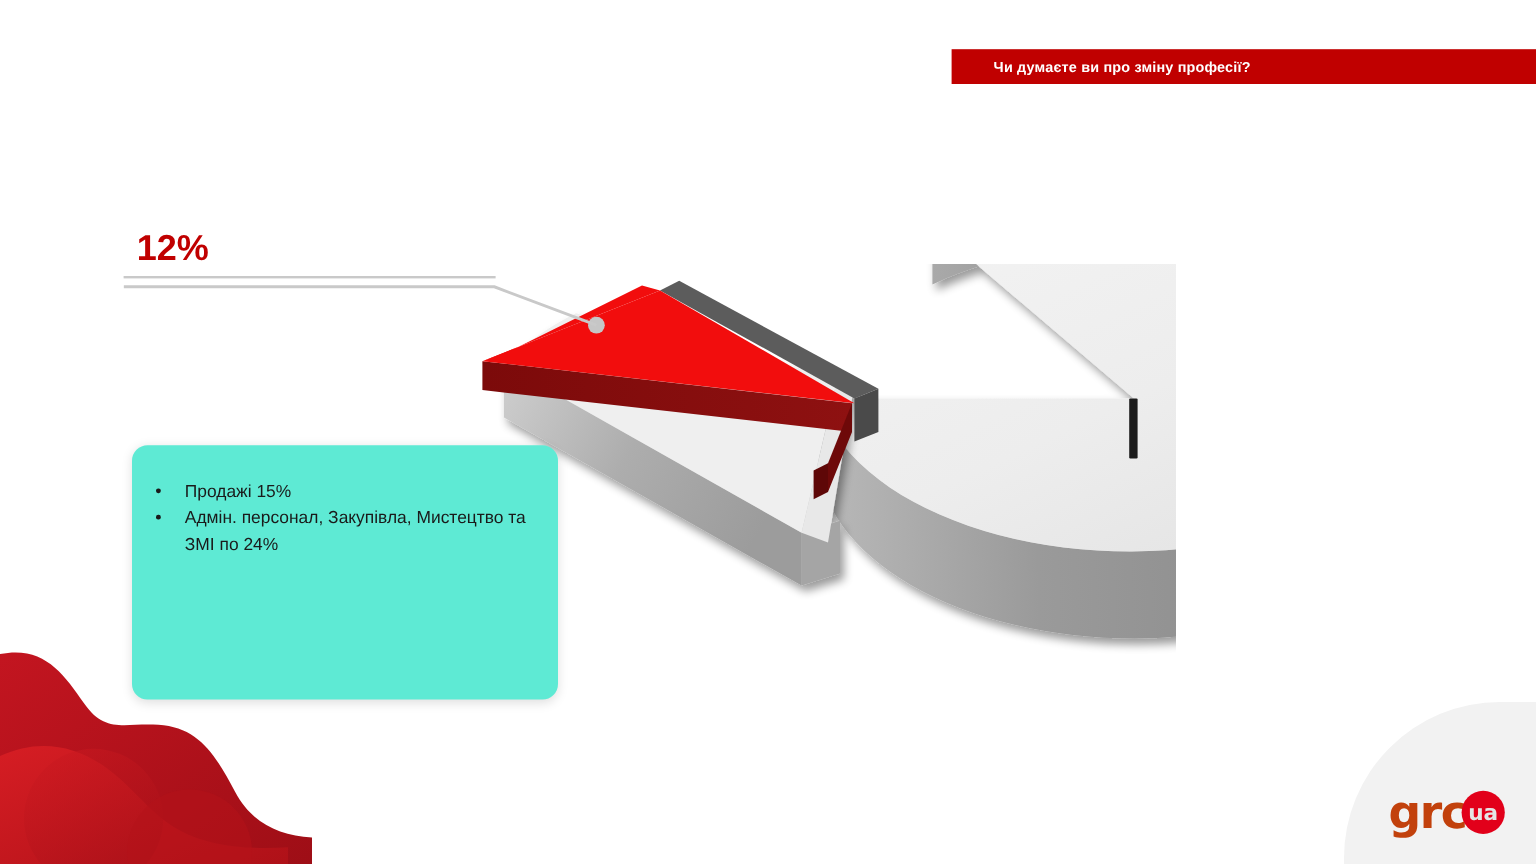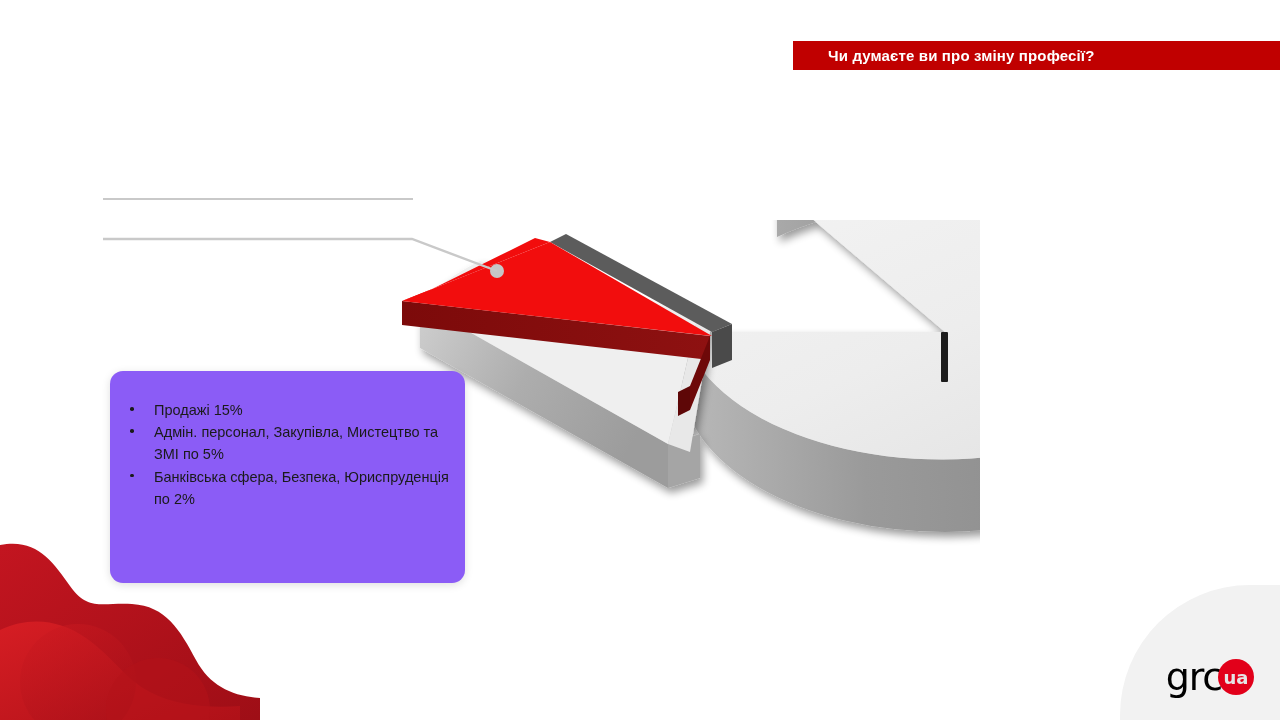--- a/index.html
+++ b/index.html
@@ -22,21 +22,21 @@
     left: 793px;
     top: 41px;
     width: 487px;
     height: 29px;
     background: #C00000;
     display: flex;
     align-items: center;
   }
   #header-banner .title {
     color: #ffffff;
-    font-size: 15px;
+    font-size: 12px;
     font-weight: 600;
     letter-spacing: 0.15px;
     margin-left: 35px;
     white-space: nowrap;
   }
 
   
   #deco-blobs {
     position: absolute;
     left: 0;
@@ -59,23 +59,23 @@
   }
   #logo-wrap {
     position: absolute;
     right: 26px;
     bottom: 24px;
     display: flex;
     align-items: center;
   }
   #logo-wrap .logo-grc {
     font-size: 38px;
-    font-weight: 400;
+    font-weight: 700;
     letter-spacing: -1.2px;
-    color: #000000;
+    color: #c2410c;
     font-family: "DejaVu Sans", sans-serif;
     line-height: 1;
   }
   #logo-wrap .logo-ua {
     width: 36px;
     height: 36px;
     border-radius: 50%;
     background: #E2001A;
     color: #e5e5e5;
     font-size: 18px;
@@ -125,21 +125,21 @@
     width: 300px;
   }
 
   
   #bullet-card {
     position: absolute;
     left: 110px;
     top: 371px;
     width: 355px;
     height: 212px;
-    background: #8b5cf6;
+    background: #5eead4;
     border-radius: 13px;
     box-shadow: 0 2px 9px rgba(0,0,0,0.13);
     box-sizing: border-box;
     padding: 28px 14px 6px 10px;
   }
   #bullet-card ul {
     margin: 0;
     padding: 0;
     list-style: none;
   }
@@ -251,40 +251,37 @@
                L 352 116
                Z" fill="#F20D0D"></path>
       <path d="M 42 81 L 190 22 L 175 18 L 60 75 Z" fill="#F20D0D"></path>
     </g>
 
     <circle cx="137" cy="51" r="7" fill="#C6C6C6"></circle>
   </svg>
 </div>
 
 <div id="callout">
+  <div class="pct">12%</div>
   <div class="rule"></div>
 </div>
 
 <svg style="position:absolute; left:103px; top:236px; width:410px; height:50px; pointer-events:none;">
   <polyline points="0,3 309,3 394,35" fill="none" stroke="#c9c9c9" stroke-width="2.4"></polyline>
 </svg>
 
 <div id="bullet-card">
   <ul>
     <li>
       <span class="dot"></span>
       <span>Продажі 15%</span>
     </li>
     <li>
       <span class="dot"></span>
-      <span>Адмін. персонал, Закупівла, Мистецтво та ЗМІ по 5%</span>
-    </li>
-    <li>
-      <span class="dot"></span>
-      <span>Банківська сфера, Безпека, Юриспруденція по 2%</span>
+      <span>Адмін. персонал, Закупівла, Мистецтво та ЗМІ по 24%</span>
     </li>
   </ul>
 </div>
 
 <div id="deco-blobs">
   <svg width="260" height="200" viewBox="0 0 260 200">
     <defs>
       <linearGradient id="blobA" x1="0" y1="0" x2="1" y2="1">
         <stop offset="0%" stop-color="#C31520"></stop>
         <stop offset="100%" stop-color="#9E0E16"></stop>

